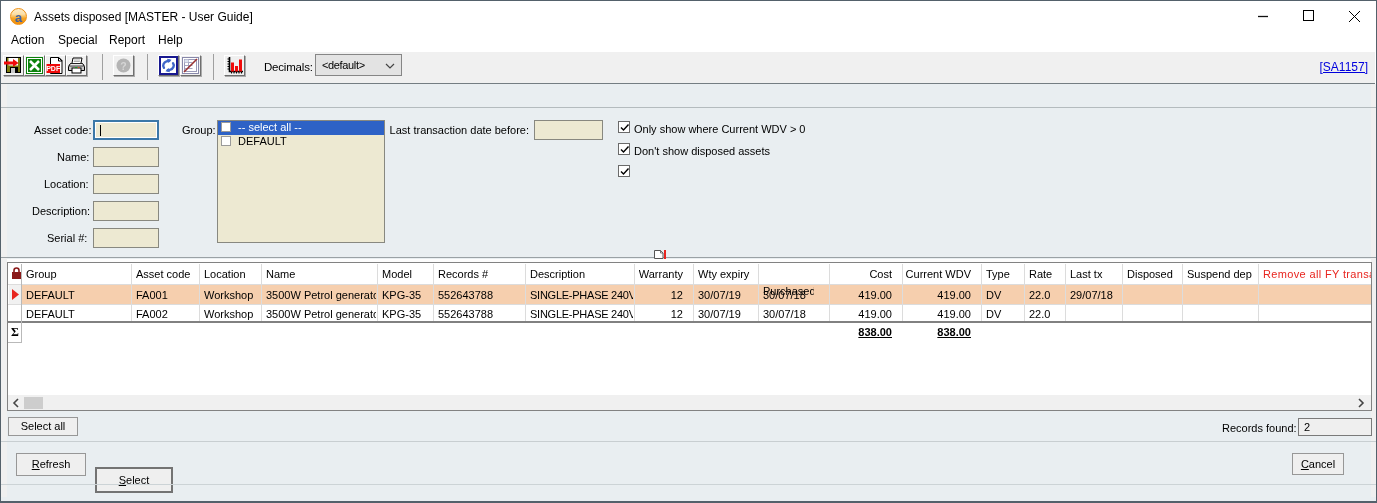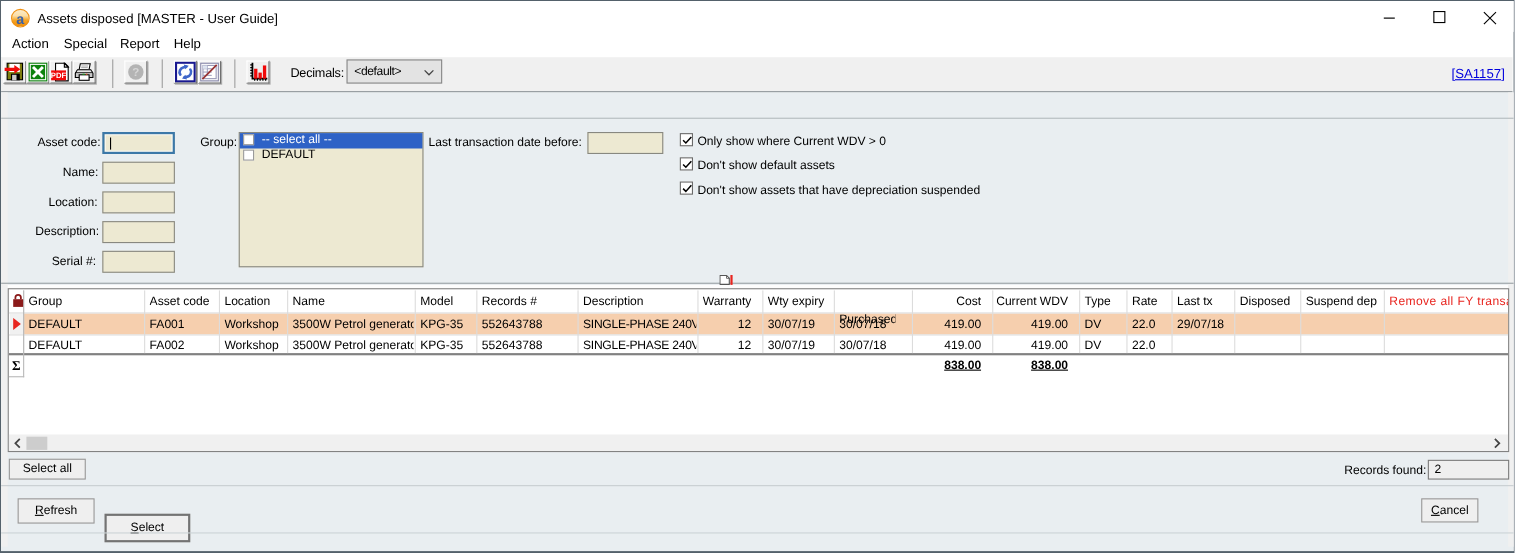--- a/index.html
+++ b/index.html
@@ -209,27 +209,26 @@
       <svg width="12" height="12" viewBox="0 0 12 12">
         <path d="M2 5.5 L4.5 8 L9.5 2.5" fill="none" stroke="#000" stroke-width="1.4"></path>
       </svg>
     </div>
   <div class="chklabel" style="left:633px; top:39px">Only show where Current WDV &gt; 0</div>
   <div class="chk" style="left:617px; top:59px">
       <svg width="12" height="12" viewBox="0 0 12 12">
         <path d="M2 5.5 L4.5 8 L9.5 2.5" fill="none" stroke="#000" stroke-width="1.4"></path>
       </svg>
     </div>
-  <div class="chklabel" style="left:633px; top:61px">Don't show default assets</div>
+  <div class="chklabel" style="left:633px; top:61px">Don't show disposed assets</div>
   <div class="chk" style="left:617px; top:81px">
       <svg width="12" height="12" viewBox="0 0 12 12">
         <path d="M2 5.5 L4.5 8 L9.5 2.5" fill="none" stroke="#000" stroke-width="1.4"></path>
       </svg>
     </div>
-  <div class="chklabel" style="left:633px; top:83px">Don't show assets that have depreciation suspended</div>
 
   <div class="hline" style="top:173px; background:#9aa1a5"></div>
 
   <svg style="position:absolute;left:653px;top:166px" width="14" height="9">
       <path d="M0.5 0.5 h6 l2.5 2.5 v5.5 h-8.5 Z" fill="#fff" stroke="#555"></path>
       <path d="M6.5 0.5 l2.5 2.5 h-2.5 Z" fill="#fff" stroke="#555" stroke-width="0.8"></path>
       <rect x="10" y="0" width="2" height="9" fill="#e8251f"></rect>
     </svg>
 
   <div id="tablewrap">

